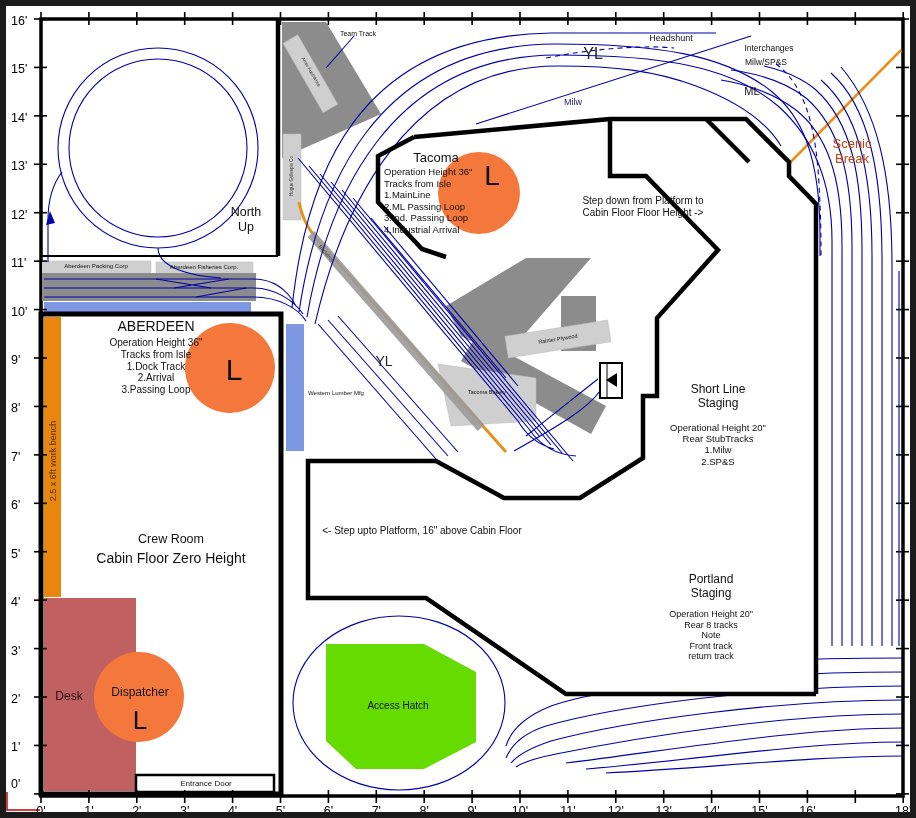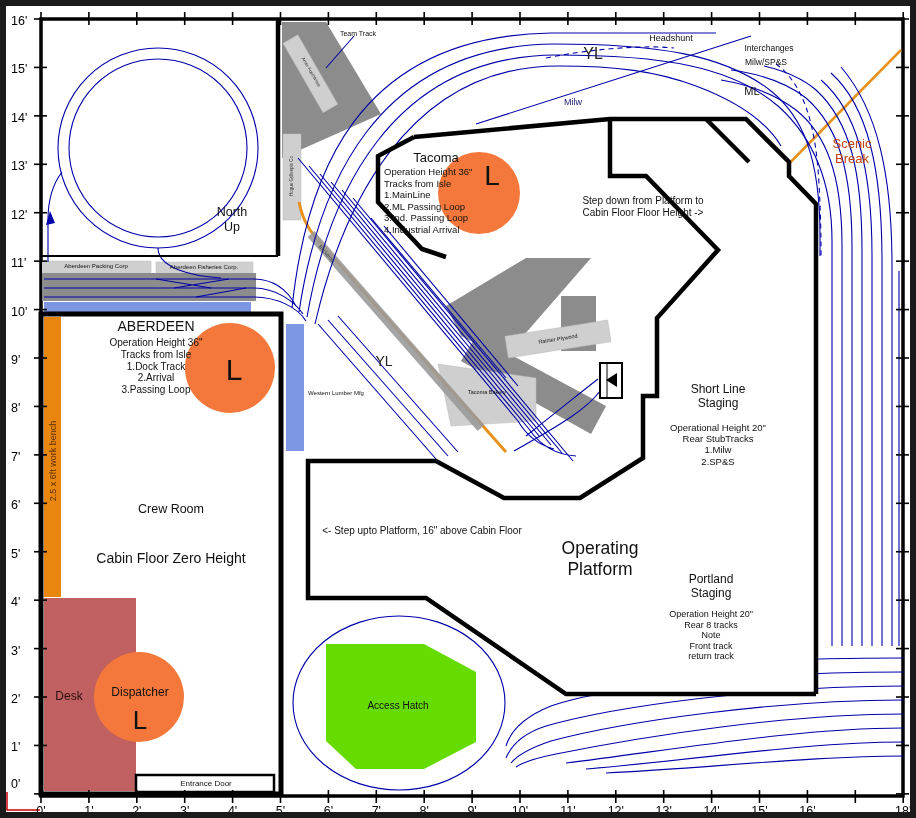--- a/index.html
+++ b/index.html
@@ -200,21 +200,21 @@
 </svg>
 
 <div class="lbl" style="left:352px;top:28px;font-size:7px;">Team Track</div>
 <div class="lbl" style="left:587px;top:48px;font-size:16px;color:#222;">YL</div>
 <div class="lbl" style="left:665px;top:32px;font-size:9px;">Headshunt</div>
 <div class="lbl" style="left:763px;top:42px;font-size:8.5px;">Interchanges</div>
 <div class="lbl" style="left:760px;top:56px;font-size:8.5px;">Milw/SP&amp;S</div>
 <div class="lbl" style="left:746px;top:85px;font-size:11px;">ML</div>
 <div class="lbl" style="left:567px;top:96px;font-size:9px;color:#1a1a6e;">Milw</div>
 <div class="lbl" style="left:846px;top:145px;font-size:13px;color:#c2410c;">Scenic Break</div>
-<div class="lbl" style="left:226px;top:214px;font-size:12.5px;">North
+<div class="lbl" style="left:240px;top:214px;font-size:12.5px;">North
 Up</div>
 
 <div class="lbl" style="left:430px;top:152px;font-size:13px;">Tacoma</div>
 <div class="lbl-l" style="left:378px;top:160px;font-size:9.5px;">Operation Height 36"
 Tracks from Isle
 1.MainLine
 2.ML Passing Loop
 3.Ind. Passing Loop
 4.Industrial Arrival</div>
 <div class="lbl" style="left:486px;top:170px;font-size:28px;font-weight:300;">L</div>
@@ -240,31 +240,29 @@
 <div class="lbl rot" style="left:552px;top:333px;font-size:5.5px;transform:translate(-50%,-50%) rotate(-9deg);">Rainier Plywood</div>
 <div class="lbl" style="left:481px;top:386px;font-size:5.5px;">Tacoma Bakery</div>
 
 <div class="lbl" style="left:712px;top:390px;font-size:12px;">Short Line
 Staging</div>
 <div class="lbl" style="left:712px;top:438px;font-size:9.5px;">Operational Height 20"
 Rear StubTracks
 1.Milw
 2.SP&amp;S</div>
 <div class="lbl" style="left:416px;top:525px;font-size:10px;">&lt;- Step upto Platform, 16" above Cabin Floor</div>
-<div class="lbl" style="left:594px;top:553px;font-size:17.5px;">Operating
-Platform</div>
 <div class="lbl" style="left:705px;top:580px;font-size:12px;">Portland
 Staging</div>
 <div class="lbl" style="left:705px;top:630px;font-size:9px;">Operation Height 20"
 Rear 8 tracks
 Note
 Front track
 return track</div>
 
-<div class="lbl" style="left:165px;top:503px;font-size:12.5px;">Crew Room</div>
+<div class="lbl" style="left:165px;top:533px;font-size:12.5px;">Crew Room</div>
 <div class="lbl" style="left:165px;top:552px;font-size:14px;">Cabin Floor Zero Height</div>
 <div class="lbl" style="left:63px;top:690px;font-size:12px;color:#2a0f0f;">Desk</div>
 <div class="lbl" style="left:134px;top:686px;font-size:12px;">Dispatcher</div>
 <div class="lbl" style="left:134px;top:714px;font-size:26px;font-weight:300;">L</div>
 <div class="lbl" style="left:200px;top:778px;font-size:8px;">Entrance Door</div>
 <div class="lbl" style="left:392px;top:700px;font-size:10px;">Access Hatch</div>
 
 <div id="axis-layer">
       <div class="axis" style="left: 5px; top: 8px;">16'</div>
       <div class="axis" style="left: 5px; top: 56.43px;">15'</div>

